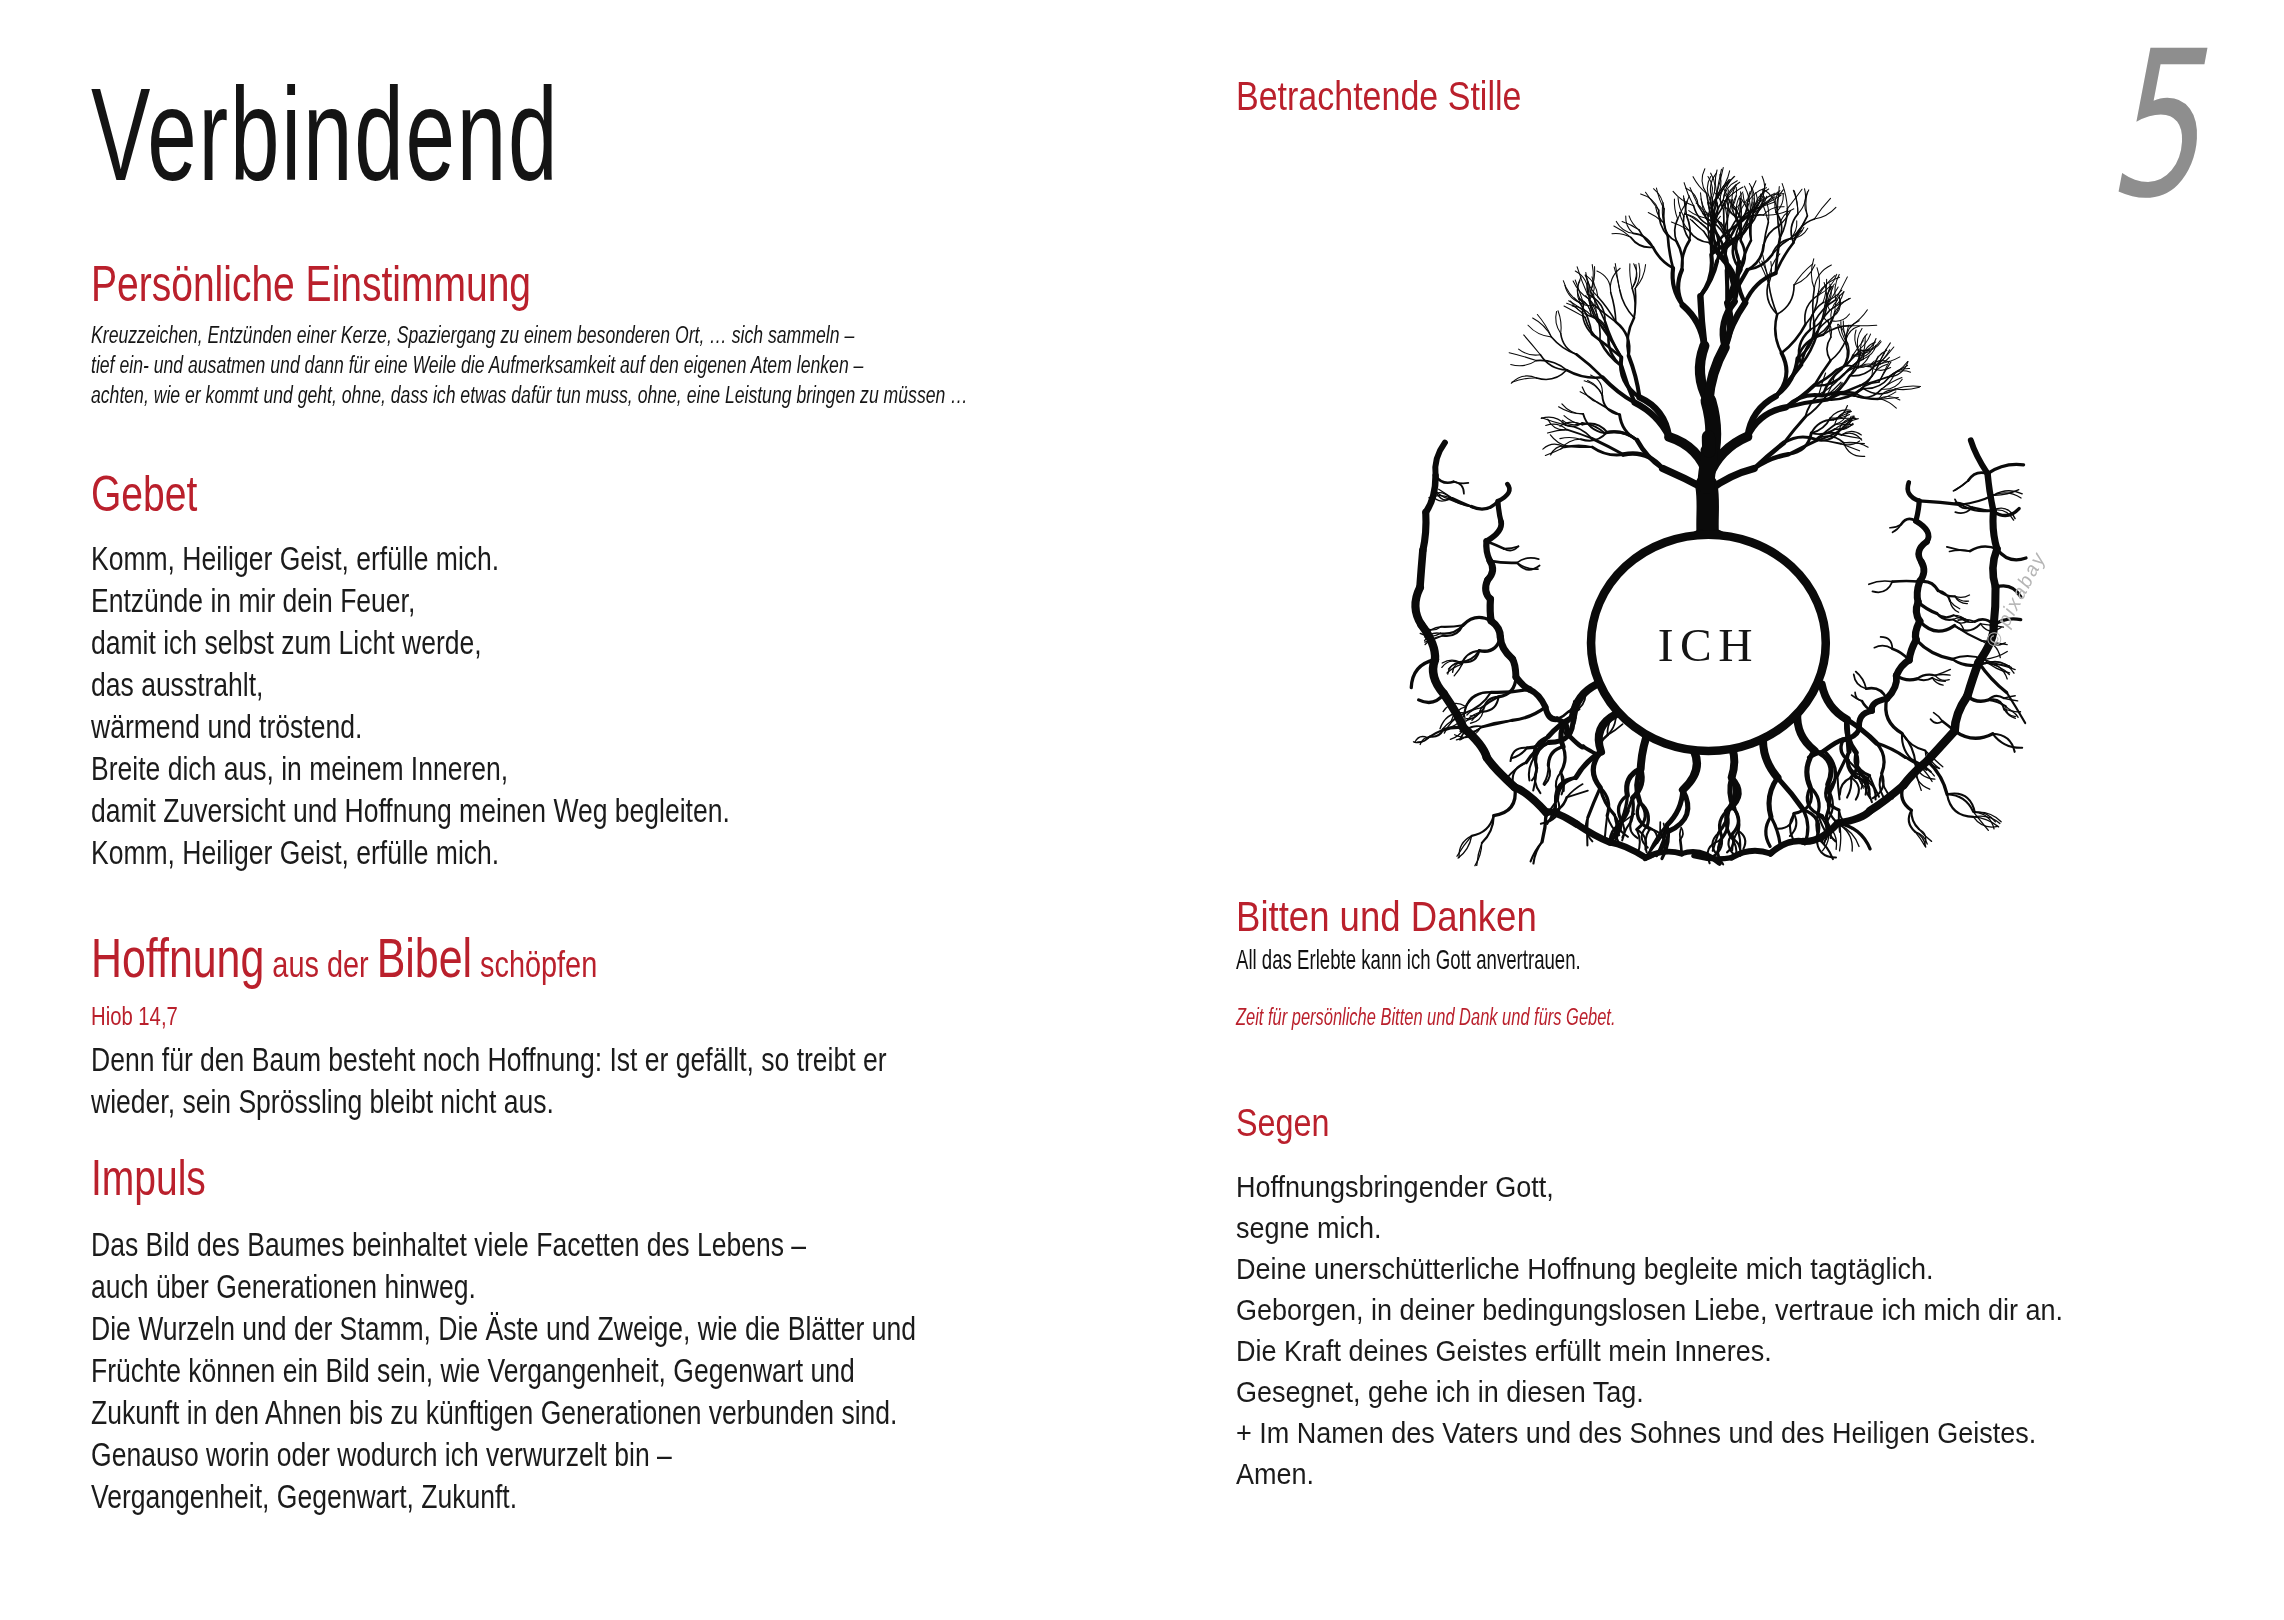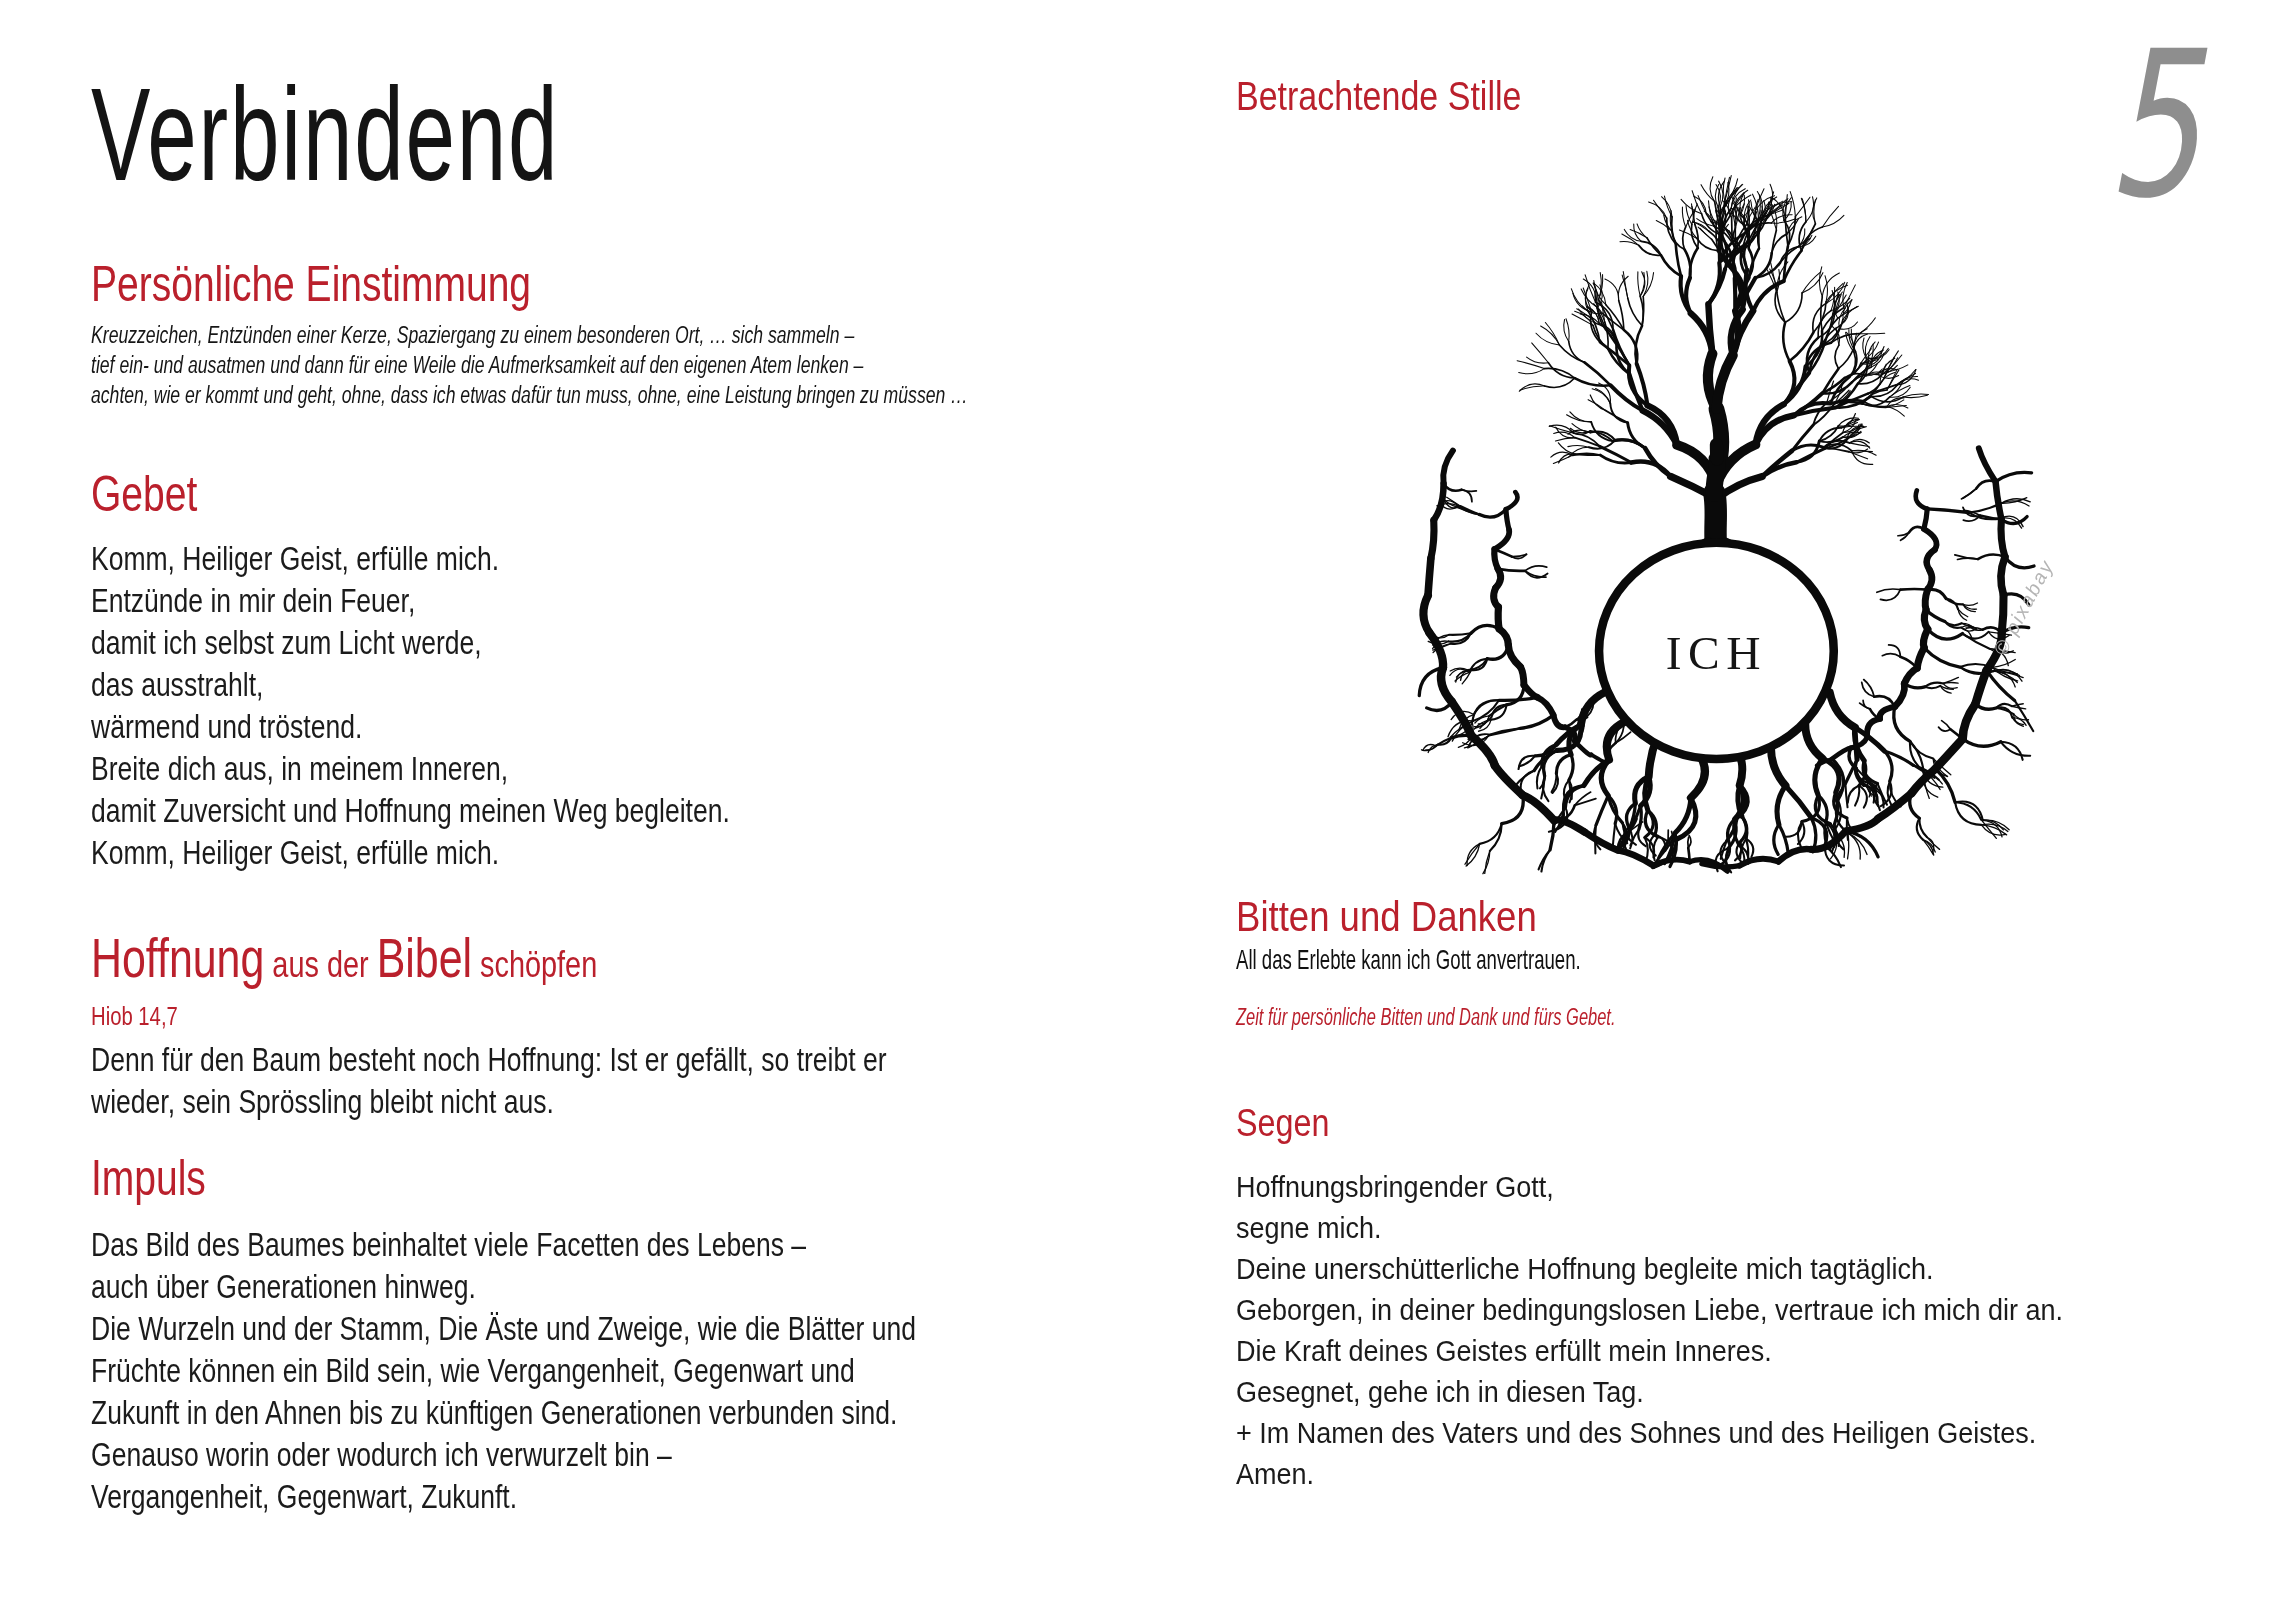--- a/index.html
+++ b/index.html
@@ -47,21 +47,21 @@
   .pagenum{
     position:absolute;top:23.5px;right:98px;
     font-size:202px;line-height:1;color:#8e8e8e;
     font-style:italic;font-weight:200;
     font-family:"DejaVu Sans","Liberation Sans",sans-serif;
     transform:scaleX(.72) skewX(-4deg);transform-origin:100% 0;
   }
 
   
   .tree{
-    position:absolute;left:1385px;top:157px;width:660px;height:718px;margin:8px;
+    position:absolute;left:1385px;top:157px;width:660px;height:718px;margin:0;
   }
   .tree svg{width:100%;height:100%;display:block;}
   .credit{
     position:absolute;left:578px;top:431px;
     font-size:19.6px;color:#b5b5b5;letter-spacing:2px;font-style:italic;
     transform:rotate(-62deg);transform-origin:center center;
     white-space:nowrap;
   }
 </style>
 </head>

